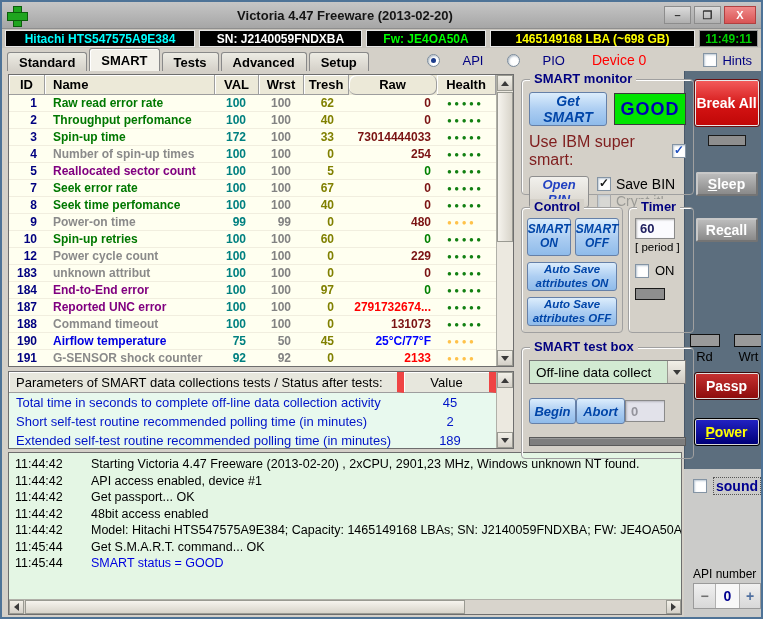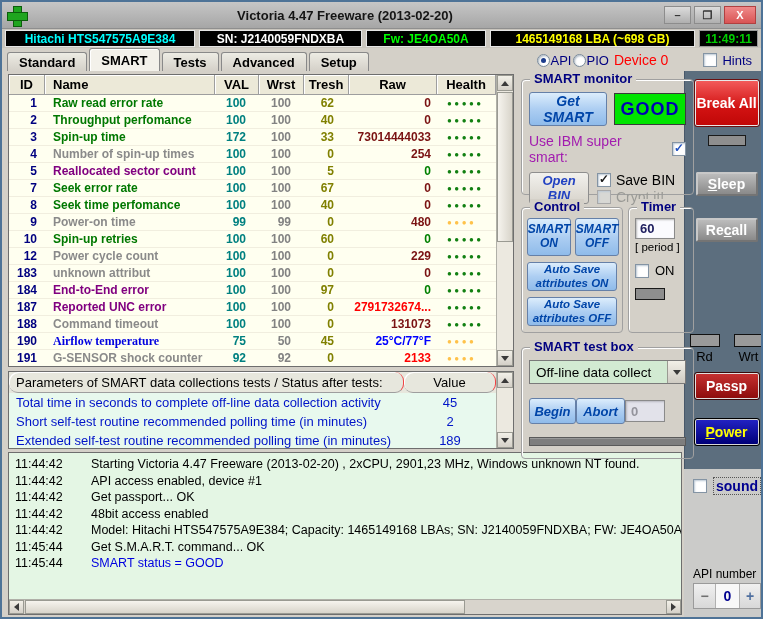--- a/index.html
+++ b/index.html
@@ -30,21 +30,21 @@
   .seg.model{width:190px;color:#00FFFF;}
   .seg.serial{width:163px;color:#FFFFFF;}
   .seg.fw{width:120px;color:#00FF00;}
   .seg.capacity{width:205px;color:#FFFF00;}
   .seg.clock{flex:1;color:#00CC00;border-color:#999;}
   
   .tabrow{height:23px;flex:0 0 23px;display:flex;align-items:flex-end;padding:0 5px;gap:2px;background:#D4D0C8;}
   .tab{padding:0 11px;height:19px;display:flex;align-items:center;font-weight:bold;font-size:13px;color:#000;
     background:linear-gradient(#EDECE4,#D4D0C8);border:1px solid #898989;border-bottom:none;border-radius:3px 3px 0 0;}
   .tab.active{height:23px;background:#F3F1EA;box-shadow:inset 1px 1px 0 #fff;position:relative;z-index:2;}
-  .mode-area{margin-left:auto;display:flex;align-items:center;gap:1px;padding-bottom:3px;padding-right:4px;}
+  .mode-area{margin-left:auto;display:flex;align-items:center;gap:23px;padding-bottom:3px;padding-right:4px;}
   .radio{width:13px;height:13px;border-radius:50%;background:#fff;border:1px solid #7A8A9A;box-shadow:inset 1px 1px 2px #AAB6C2;position:relative;}
   .radio.sel::after{content:'';position:absolute;inset:3px;border-radius:50%;background:#1C3C8C;}
   .lbl-navy{color:#000080;font-size:13px;}
   .lbl-device{color:#FF0000;font-weight:normal;font-size:14px;margin-left:4px;}
   .hints-group{display:flex;align-items:center;gap:5px;margin-left:34px;}
   .chk{width:14px;height:14px;background:#fff;border:1px solid #8494A4;box-shadow:inset 1px 1px 2px #BCC8D4;
     display:flex;align-items:center;justify-content:center;font-size:12px;font-weight:bold;line-height:1;flex:0 0 14px;}
   .chk.checked::after{content:'\2713';color:#1a1a1a;margin-top:-2px;}
   .chk.checked.blue::after{color:#2050C0;}
   .chk.disabled{background:#D8D8D4;border-color:#A8A8A8;}
@@ -59,49 +59,49 @@
   .t-grid{flex:1;display:flex;flex-direction:column;overflow:hidden;}
   .t-head{display:flex;height:20px;flex:0 0 20px;background:#ECE9D8;font-weight:bold;font-size:13px;color:#000;}
   .t-head .hcell{border-right:1px solid #9E9E9E;border-bottom:1px solid #9E9E9E;box-shadow:inset 1px 1px 0 #fff;
     display:flex;align-items:center;justify-content:center;}
   .t-head .h-name{justify-content:flex-start;padding-left:8px;}
   .w-id{width:36px;flex:0 0 36px;}
   .w-name{width:170px;flex:0 0 170px;}
   .w-val{width:44px;flex:0 0 44px;}
   .w-wrst{width:45px;flex:0 0 45px;}
   .w-tresh{width:45px;flex:0 0 45px;}
-  .w-raw{width:88px;flex:0 0 88px;}
+  .w-raw{width:88px;flex:0 0 88px;border-radius:7px;}
   .w-health{flex:1;}
   .t-body{flex:1;overflow:hidden;}
   .t-row{display:flex;height:17px;align-items:center;font-size:12px;font-weight:bold;border-bottom:1px solid #F1EEDF;}
   .c-id{width:36px;flex:0 0 36px;text-align:right;padding-right:8px;color:#000080;}
   .c-name{width:170px;flex:0 0 170px;padding-left:8px;white-space:nowrap;overflow:hidden;}
   .c-val{width:44px;flex:0 0 44px;text-align:right;padding-right:13px;color:#008080;}
   .c-wrst{width:45px;flex:0 0 45px;text-align:right;padding-right:13px;color:#828282;}
   .c-tresh{width:45px;flex:0 0 45px;text-align:right;padding-right:15px;color:#808000;}
   .c-raw{width:88px;flex:0 0 88px;text-align:right;padding-right:6px;white-space:nowrap;}
   .c-health{flex:1;padding-left:10px;font-size:8px;letter-spacing:2.5px;}
-  .nm-green{color:#007800;}.nm-gray{color:#8A8A8A;}.nm-purple{color:#800080;}.nm-blue{color:#0000E0;font-family:Liberation Serif, serif;}
+  .nm-green{color:#007800;}.nm-gray{color:#8A8A8A;}.nm-purple{color:#800080;}.nm-blue{color:#0000E0;}
   .rw-maroon{color:#7A1212;}.rw-red{color:#FF0000;}.rw-green{color:#008000;}.rw-blue{color:#0000FF;}
   .hd-green{color:#128012;}.hd-orange{color:#FFC24A;}
   
   .vscroll{width:17px;flex:0 0 17px;background:#ECE9E0;border-left:1px solid #B0B0A8;position:relative;}
   .sbtn{position:absolute;left:0;width:16px;height:16px;background:linear-gradient(#F2F0E8,#D4D0C8);
     border:1px solid #9A9A92;display:flex;align-items:center;justify-content:center;}
   .sbtn.top{top:0;} .sbtn.bottom{bottom:0;}
   .arr-up{width:0;height:0;border-left:4px solid transparent;border-right:4px solid transparent;border-bottom:5px solid #3A3A3A;}
   .arr-down{width:0;height:0;border-left:4px solid transparent;border-right:4px solid transparent;border-top:5px solid #3A3A3A;}
   .arr-left{width:0;height:0;border-top:4px solid transparent;border-bottom:4px solid transparent;border-right:5px solid #3A3A3A;}
   .arr-right{width:0;height:0;border-top:4px solid transparent;border-bottom:4px solid transparent;border-left:5px solid #3A3A3A;}
   .vthumb{position:absolute;left:0;width:16px;background:linear-gradient(90deg,#F6F4EE,#D8D4CA);border:1px solid #9A9A92;}
   
   .params-table{margin-top:4px;height:78px;flex:0 0 78px;border:1px solid #6E6E6E;background:#E8F9EE;display:flex;}
   .p-head{display:flex;height:21px;flex:0 0 21px;background:#E7E7DD;font-size:13px;color:#000;}
-  .p-head .hcell{border-right:1px solid #ef4444;border-bottom:1px solid #9E9E9E;box-shadow:inset 1px 1px 0 #fff;
-    display:flex;align-items:center;border-radius:9px;}
+  .p-head .hcell{border-right:7px solid #ef4444;border-bottom:1px solid #9E9E9E;box-shadow:inset 1px 1px 0 #fff;
+    display:flex;align-items:center;}
   .p-name{flex:1;padding-left:7px;}
   .p-val{width:92px;flex:0 0 92px;justify-content:center;}
   .p-row{display:flex;height:19px;align-items:center;font-size:13px;color:#0014C8;}
   .p-row .pl{flex:1;padding-left:7px;white-space:nowrap;overflow:hidden;}
   .p-row .pv{width:92px;flex:0 0 92px;text-align:center;}
   
   .log-wrap{flex:1;padding:5px 2px 2px 6px;display:flex;min-height:0;}
   .log{flex:1;border:1px solid #6E6E6E;background:#E4F6E4;display:flex;flex-direction:column;overflow:hidden;}
   .log-lines{flex:1;padding:3px 6px;overflow:hidden;}
   .log-line{display:flex;font-size:12.5px;color:#000;height:16.5px;align-items:center;white-space:nowrap;}
@@ -120,21 +120,21 @@
   .mid-row2{margin-top:12px;display:flex;gap:5px;height:126px;flex:0 0 126px;}
   .grp-control{width:102px;flex:0 0 102px;padding:10px 5px 5px 5px;}
   .grp-timer{flex:1;padding:10px 5px 5px 6px;}
   .grp-testbox{margin-top:14px;height:112px;flex:0 0 112px;}
   .btn{display:flex;align-items:center;justify-content:center;border-radius:3px;font-weight:bold;cursor:default;text-align:center;font-style:italic;}
   .btn-blue{background:linear-gradient(#DCEDFC,#ADCEF2 50%,#8FBBEA);border:1px solid #6580A8;color:#0045A8;}
   .btn-gray{background:linear-gradient(#F2F1ED,#D7D3CB);border:1px solid #8E8E8E;color:#2242C2;}
   .row{display:flex;align-items:center;}
   .good-box{width:72px;height:32px;background:#00E400;border:1px solid #3A3A3A;color:#0000B4;
     font-weight:bold;font-size:18px;display:flex;align-items:center;justify-content:center;letter-spacing:1px;}
-  .ibm-row{margin-top:7px;display:flex;align-items:center;font-size:14px;color:#a21caf;gap:15px;}
+  .ibm-row{margin-top:7px;display:flex;align-items:center;font-size:16px;color:#7f1d1d;gap:15px;}
   .bin-row{margin-top:6px;display:flex;gap:8px;align-items:center;}
   .chk-line{display:flex;align-items:center;gap:5px;font-size:14px;color:#000;height:17px;}
   .chk-line .dis-label{color:#9A9A96;}
   .smart-onoff{display:flex;gap:4px;}
   .btn-sm{width:44px;height:38px;font-size:12px;line-height:1.15;white-space:pre-line;}
   .btn-autosave{margin-top:6px;width:100%;height:29px;font-size:11.5px;line-height:1.15;white-space:pre-line;}
   .field{border:1px solid #8A8A8A;box-shadow:inset 1px 1px 2px #B8B8B8;background:#FBFBFE;font-family:"Liberation Sans",sans-serif;}
   .timer-input{width:40px;height:21px;font-size:13px;font-weight:bold;color:#202060;padding:0 4px;}
   .period-lbl{font-size:11.5px;color:#000;margin-top:2px;}
   .timer-on{margin-top:10px;display:flex;align-items:center;gap:6px;font-size:13px;color:#000;}

